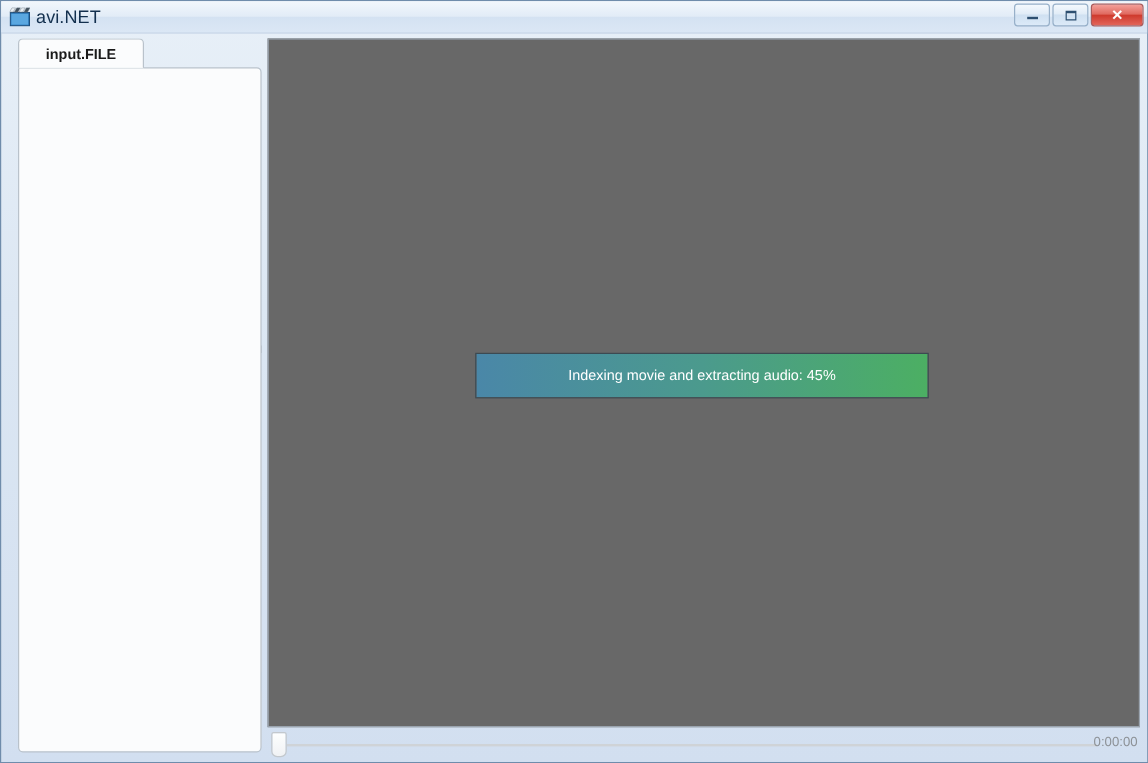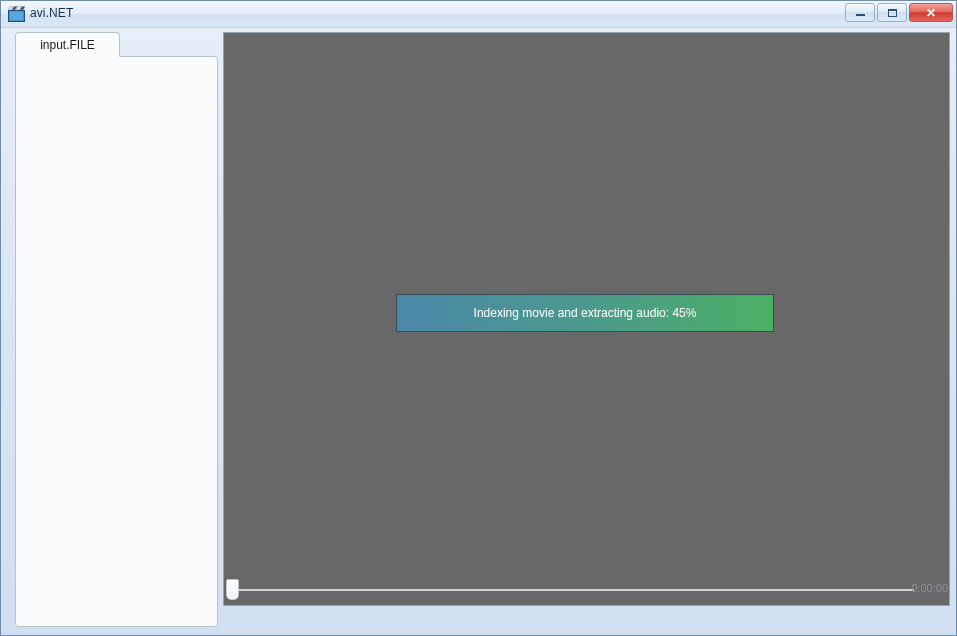--- a/index.html
+++ b/index.html
@@ -25,21 +25,21 @@
     background: linear-gradient(to bottom, #f2f7fc 0%, #e2ecf7 48%, #d4e2f2 52%, #dbe7f5 100%);
     border-bottom: 1px solid #c3d3e6;
     box-sizing: border-box;
   }
   .app-icon {
     position: absolute; left: 7px; top: 5px;
     width: 17px; height: 16px;
   }
   .title-text {
     position: absolute; left: 29px; top: 5px;
-    font-size: 12px; color: #13304e;
+    font-size: 15px; color: #13304e;
     letter-spacing: .1px;
     white-space: nowrap;
   }
   .winbtns { position: absolute; right: 3px; top: 2px; display: flex; gap: 2px; }
   .winbtn {
     width: 30px; height: 19px;
     border: 1px solid #97b0c9;
     border-radius: 3px;
     background: linear-gradient(to bottom, #f4f9fd 0%, #e1ecf7 45%, #cfe0f1 50%, #dceaf8 100%);
     box-sizing: border-box;
@@ -73,21 +73,21 @@
     box-sizing: border-box;
     font-size: 12px; color: #333;
     display: flex; align-items: center; justify-content: center;
     border: 1px solid #b9c2cb;
     border-radius: 4px 4px 0 0;
   }
   .tab.active {
     left: 4px; width: 105px; height: 25px;
     background: #fbfcfd;
     border-bottom: 1px solid #fbfcfd;
-    z-index: 3; color: #1a1a1a; font-weight: normal;
+    z-index: 3; color: #1a1a1a; font-weight: bold;
   }
   .tab.inactive {
     left: 110px; width: 104px;
     background: linear-gradient(to bottom, #f2f3f5 0%, #e7e9ec 100%);
     color: #4a4a4a;
     z-index: 2;
   }
   .tabpage {
     position: absolute; left: 4px; top: 24px;
     width: 203px; height: 571px;
@@ -263,21 +263,21 @@
     width: 378px; height: 38px;
     background: linear-gradient(to right, #4a87a8 0%, #4b9a8d 50%, #4caf63 100%);
     border: 1px solid #3c4a52;
     box-sizing: border-box;
     display: flex; align-items: center; justify-content: center;
     font-size: 12px; color: #ffffff;
   }
 
   
   .seekbar {
-    position: absolute; left: 222px; top: 576px;
+    position: absolute; left: 222px; top: 607px;
     width: 727px; height: 26px;
   }
   .seek-track {
     position: absolute; left: 16px; top: 12px;
     width: 675px; height: 2px;
     background: #cfd3d7;
   }
   .seek-knob {
     position: absolute; left: 3px; top: 2px;
     width: 13px; height: 21px;

